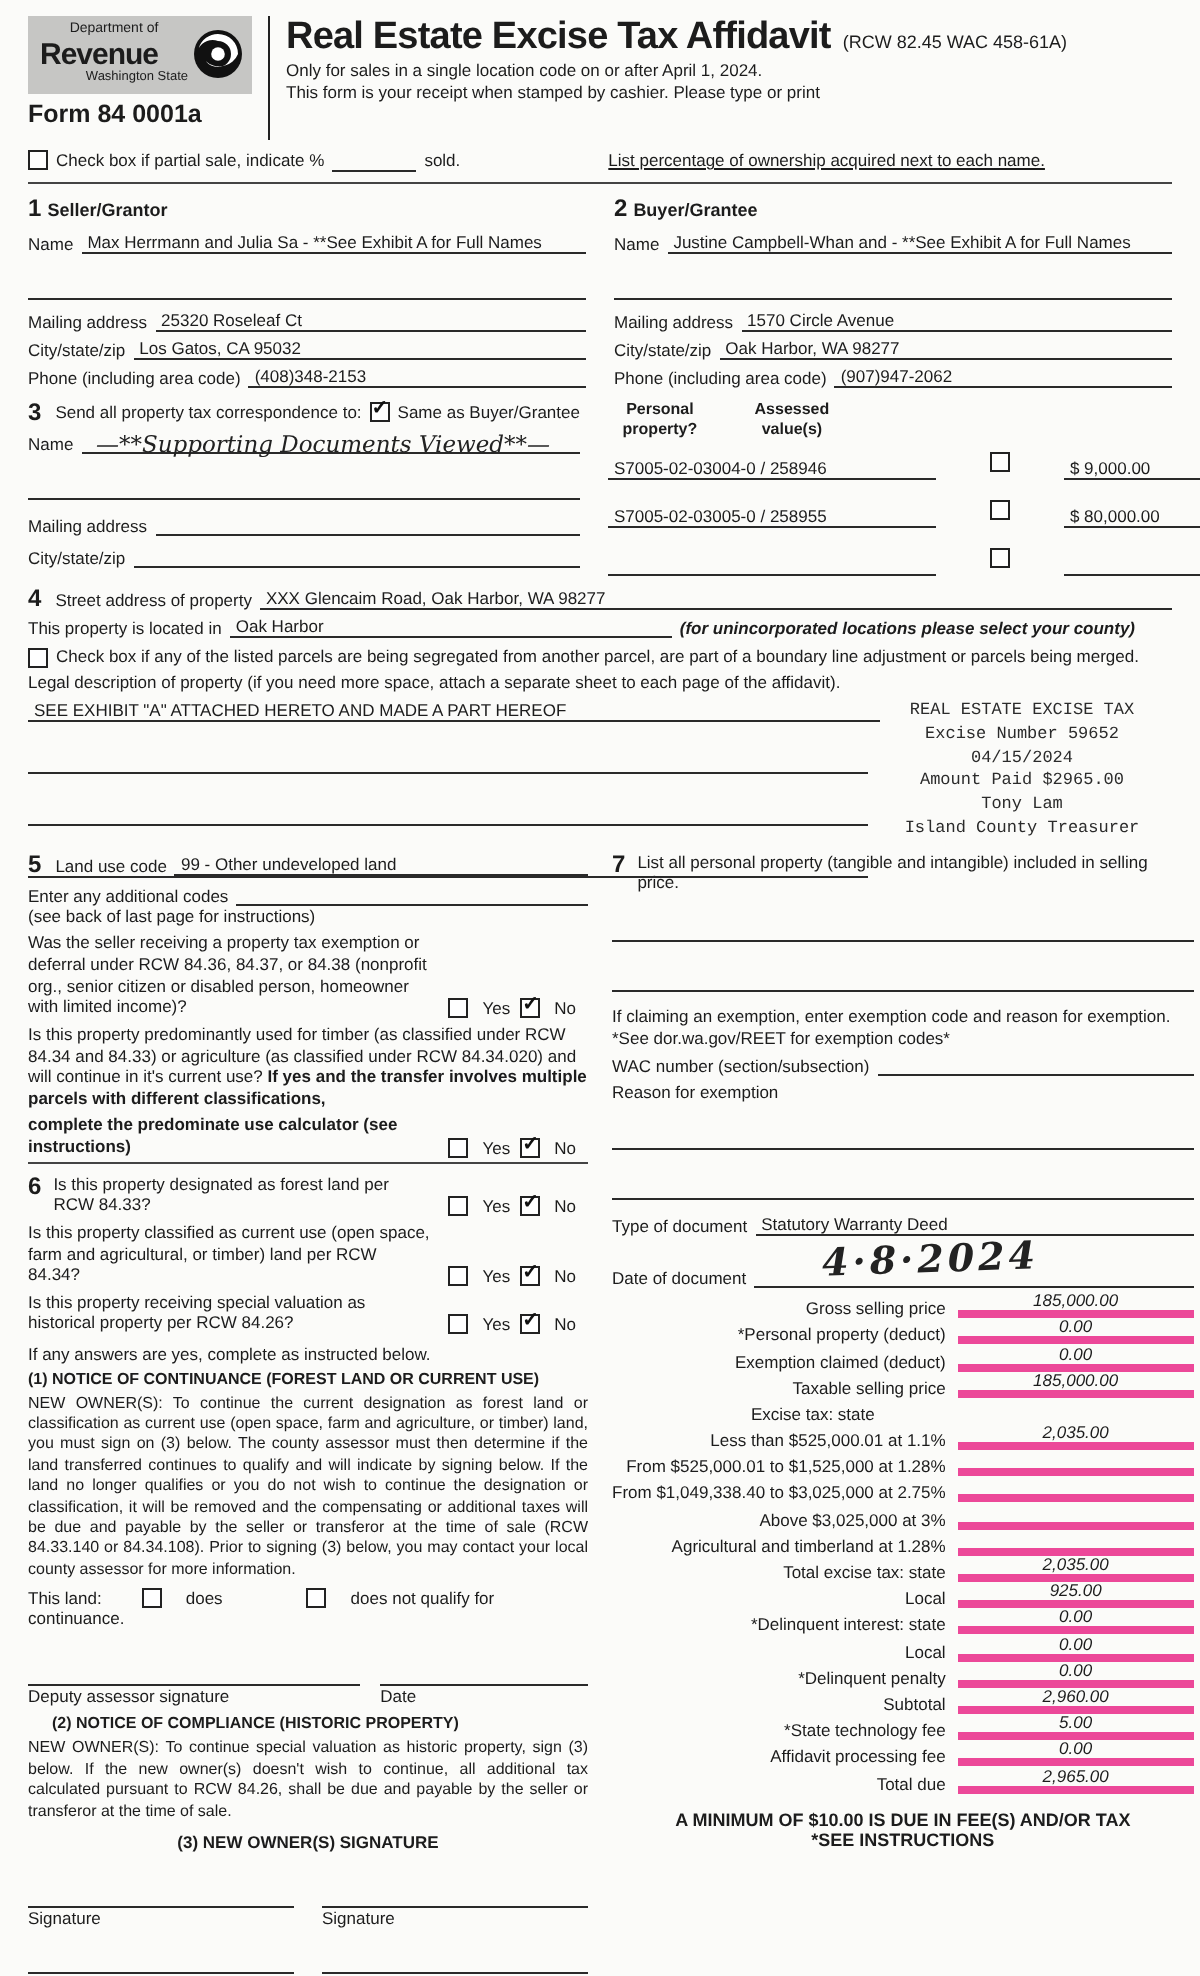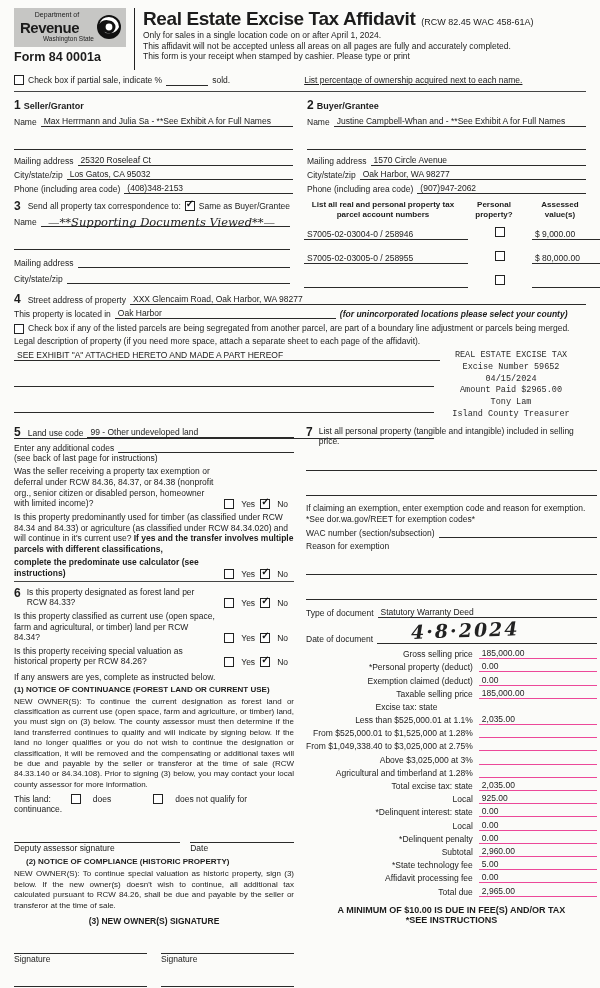--- a/index.html
+++ b/index.html
@@ -15,21 +15,21 @@
   .val{border-bottom:1px solid #2a2a2a;flex:1;font-size:8.5px;padding:0 3px;min-height:10px;white-space:nowrap;}
   .blank{border-bottom:1px solid #2a2a2a;min-height:11px;}
   .secnum{font-weight:bold;font-size:12px;margin-right:3px;line-height:1;}
   .sechead{font-weight:bold;font-size:9px;}
   .cb{display:inline-block;width:8px;height:8px;border:1px solid #222;position:relative;vertical-align:-1px;background:#fff;flex:none;}
   .cb.checked::after{content:"✓";position:absolute;left:0px;top:-4px;font-size:10px;font-weight:bold;color:#111;}
   .hand{font-family:"DejaVu Serif",serif;font-style:italic;color:#222;}
   .mono{font-family:"Liberation Mono","DejaVu Sans Mono",monospace;}
   .mrow{display:flex;justify-content:flex-end;align-items:flex-end;height:13.2px;}
   .mlabel{font-size:8.5px;text-align:right;padding-right:6px;white-space:nowrap;}
-  .mval{width:112px;border-bottom:1px solid #ec4899;text-align:left;font-size:8.5px;padding:0 3px;min-height:10px;}
+  .mval{width:112px;border-bottom:4px solid #ec4899;text-align:center;font-size:8.5px;padding:0 3px;min-height:10px;font-style:italic;}
   .qrow{display:flex;align-items:flex-end;margin-top:3px;}
   .qtext{width:202px;font-size:8.5px;line-height:1.25;}
   .yn{width:72px;display:flex;gap:5px;align-items:center;justify-content:flex-end;font-size:8.5px;white-space:nowrap;flex:none;}
   .yn .cb{margin-right:2px;}
   .notice{font-size:8px;line-height:1.3;text-align:justify;margin-top:3px;}
   .hr{border-top:1px solid #444;margin:2px 0;}
   svg{display:block;}
 </style>
 </head>
 <body>
@@ -53,21 +53,20 @@
         </span>
       </div>
       <div class="b" style="font-size:12.5px;margin-top:3px;">Form 84 0001a</div>
     </div>
     <div style="border-left:1.5px solid #222;margin:0 0 0 8px;padding-left:8px;flex:1;min-height:62px;">
       <div style="display:flex;align-items:baseline;gap:6px;">
         <span class="b" style="font-size:19px;letter-spacing:-0.4px;white-space:nowrap;">Real Estate Excise Tax Affidavit</span>
         <span style="font-size:9px;white-space:nowrap;">(RCW 82.45 WAC 458-61A)</span>
       </div>
       <div class="sm">Only for sales in a single location code on or after April 1, 2024.</div>
-      <div class="sm">This affidavit will not be accepted unless all areas on all pages are fully and accurately completed.</div>
       <div class="sm">This form is your receipt when stamped by cashier. Please type or print</div>
     </div>
   </div>
 
   <div class="fld" style="margin-top:4px;align-items:center;">
     <span class="cb"></span>
     <span class="lbl">Check box if partial sale, indicate %</span>
     <span class="blank" style="width:42px;"></span>
     <span class="lbl">sold.</span>
     <span class="lbl" style="margin-left:70px;text-decoration:underline;">List percentage of ownership acquired next to each name.</span>
@@ -135,21 +134,20 @@
           <span class="lbl">Mailing address</span>
           <span class="val"></span>
         </div>
       <div class="fld" style="margin-top:5px;">
           <span class="lbl">City/state/zip</span>
           <span class="val"></span>
         </div>
     </div>
     <div style="flex:1;">
       <div class="flex" style="gap:6px;">
-        <div class="b" style="width:158px;font-size:8px;text-align:center;line-height:1.2;">List all real and personal property tax parcel account numbers</div>
         <div class="b" style="width:52px;font-size:8px;text-align:center;line-height:1.2;">Personal property?</div>
         <div class="b" style="width:68px;font-size:8px;text-align:center;line-height:1.2;">Assessed value(s)</div>
       </div>
       <div class="flex" style="gap:6px;margin-top:3px;align-items:flex-end;">
         <div class="val" style="width:158px;flex:none;">S7005-02-03004-0 / 258946</div>
         <div style="width:52px;text-align:center;"><span class="cb"></span></div>
         <div class="val" style="width:68px;flex:none;">$ 9,000.00</div>
       </div>
       <div class="flex" style="gap:6px;margin-top:6px;align-items:flex-end;">
         <div class="val" style="width:158px;flex:none;">S7005-02-03005-0 / 258955</div>

